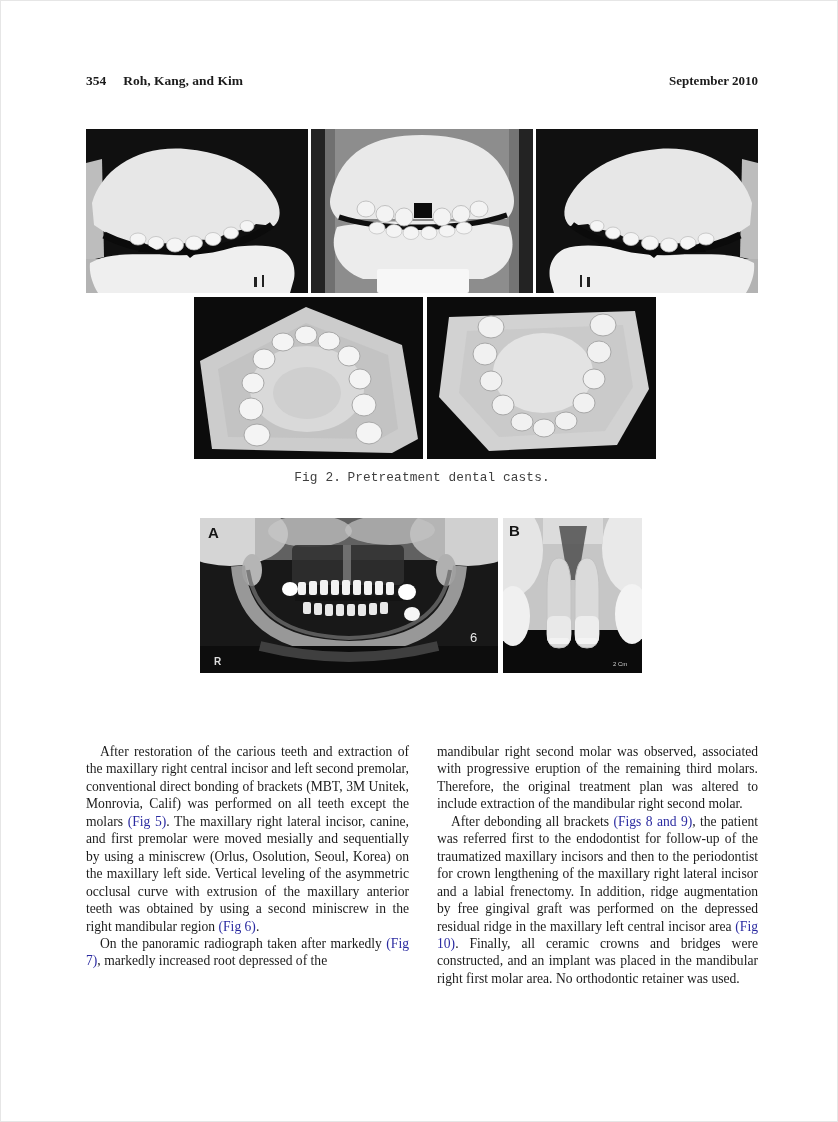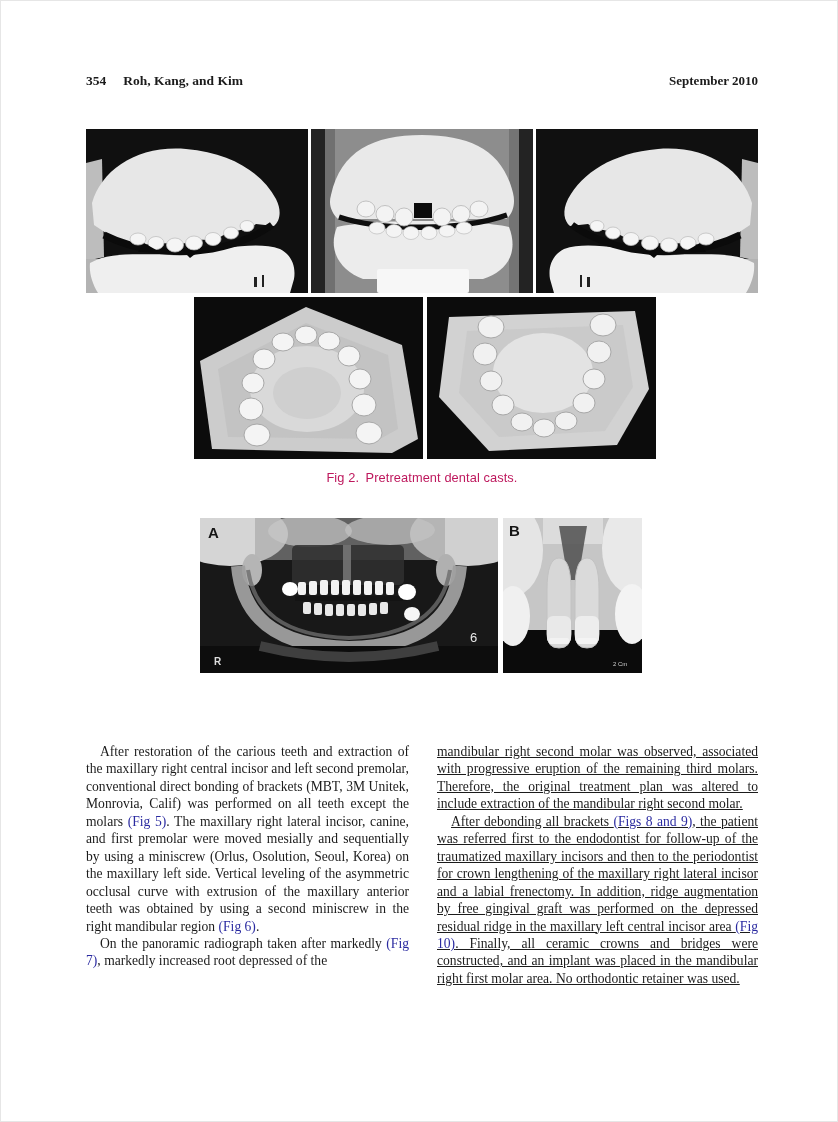--- a/index.html
+++ b/index.html
@@ -13,31 +13,31 @@
   .hdr-left{font-weight:bold;font-size:13.5px;white-space:nowrap;}
   .hdr-left .pgnum{margin-right:17px;}
   .hdr-right{text-align:right;font-weight:bold;font-size:13px;line-height:16.5px;}
   
   .fig2-top{position:absolute;left:85px;top:128px;width:672px;height:164px;display:flex;gap:3px;}
   .fig2-top svg{width:222px;height:164px;display:block;}
   .fig2-bottom{position:absolute;left:193px;top:296px;width:462px;height:162px;display:flex;gap:4px;}
   .fig2-bottom svg{width:229px;height:162px;display:block;}
   .figcap{
     position:absolute;left:85px;width:672px;text-align:center;
-    font-family:Liberation Sans, sans-serif;font-size:12.8px;color:#be185d;letter-spacing:.1px;
+    font-family:Liberation Mono, monospace;font-size:12.8px;color:#404040;letter-spacing:.1px;
   }
   .cap2{top:469px;}
   .cap3{top:687px;}
   .seg-b{font-weight:bold;font-style:italic;}
   .fig3{position:absolute;left:199px;top:517px;display:flex;gap:5px;}
   .fig3 svg{display:block;}
   
   .col{position:absolute;top:742px;font-size:13.6px;line-height:17.45px;text-align:justify;}
   .col-left{left:85px;width:323px;}
-  .col-right{left:436px;width:321px;text-decoration:underline;}
+  .col-right{left:436px;width:321px;}
   .col p{margin:0;}
   .col p.ind{text-indent:14px;}
   .figref{color:var(--link-color,#2a2aa0);}
   svg text{font-family:"Liberation Sans",sans-serif;}
 </style>
 </head>
 <body>
 
 <div class="page">
 

